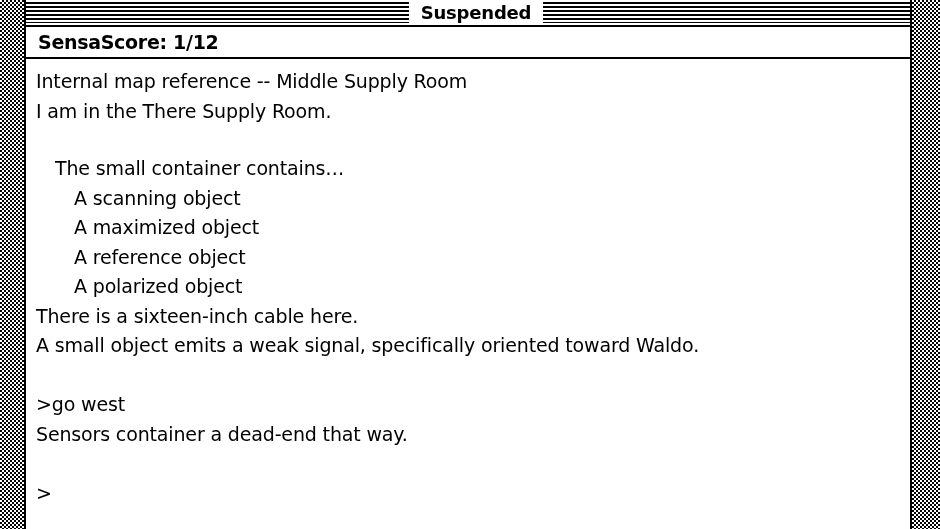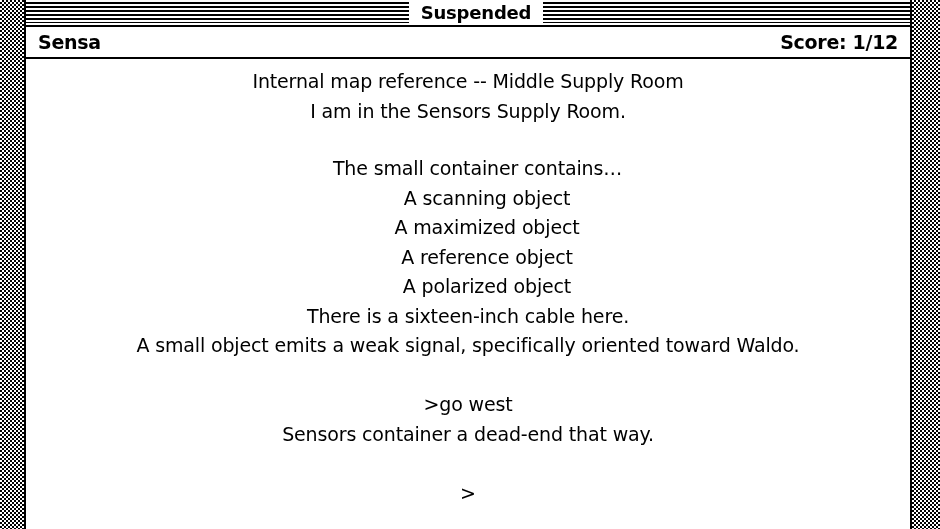--- a/index.html
+++ b/index.html
@@ -91,21 +91,21 @@
   
   #statusbar {
     position: relative;
     flex: 0 0 32px;
     height: 32px;
     background: #ffffff;
     border-bottom: 2px solid #000;
     box-sizing: border-box;
     display: flex;
     align-items: center;
-    justify-content: space-between;
+    justify-content: flex-start;
     padding: 0 12px 0 12px;
   }
   .status-text {
     font-size: 19px;
     font-weight: bold;
     color: #000;
     letter-spacing: -0.3px;
     white-space: nowrap;
   }
 
@@ -117,21 +117,20 @@
     box-sizing: border-box;
     overflow: hidden;
   }
   .line {
     font-family: "DejaVu Sans", "Liberation Sans", sans-serif;
     font-size: 19px;
     line-height: 29.5px;
     color: #000;
     white-space: pre;
     letter-spacing: -0.15px;
-    text-align: center;
   }
   .indent1 { padding-left: 19px; margin-top: 28px; }
   .indent2 { padding-left: 38px; }
   .blank { height: 29.5px; }
 </style>
 </head>
 <body>
 
 <div id="desktop">
 
@@ -145,21 +144,21 @@
       </div>
     </div>
 
     <div id="statusbar">
       <span class="status-text">Sensa</span>
       <span class="status-text">Score: 1/12</span>
     </div>
 
     <div id="transcript">
         <div class="line">Internal map reference -- Middle Supply Room</div>
-        <div class="line">I am in the Sensors Supply Room.</div>
+        <div class="line">I am in the There Supply Room.</div>
         <div class="line indent1">The small container contains…</div>
         <div class="line indent2">A scanning object</div>
         <div class="line indent2">A maximized object</div>
         <div class="line indent2">A reference object</div>
         <div class="line indent2">A polarized object</div>
         <div class="line">There is a sixteen-inch cable here.</div>
         <div class="line">A small object emits a weak signal, specifically oriented toward Waldo.</div>
         <div class="line blank"></div>
         <div class="line">&gt;go west</div>
         <div class="line">Sensors container a dead-end that way.</div>

